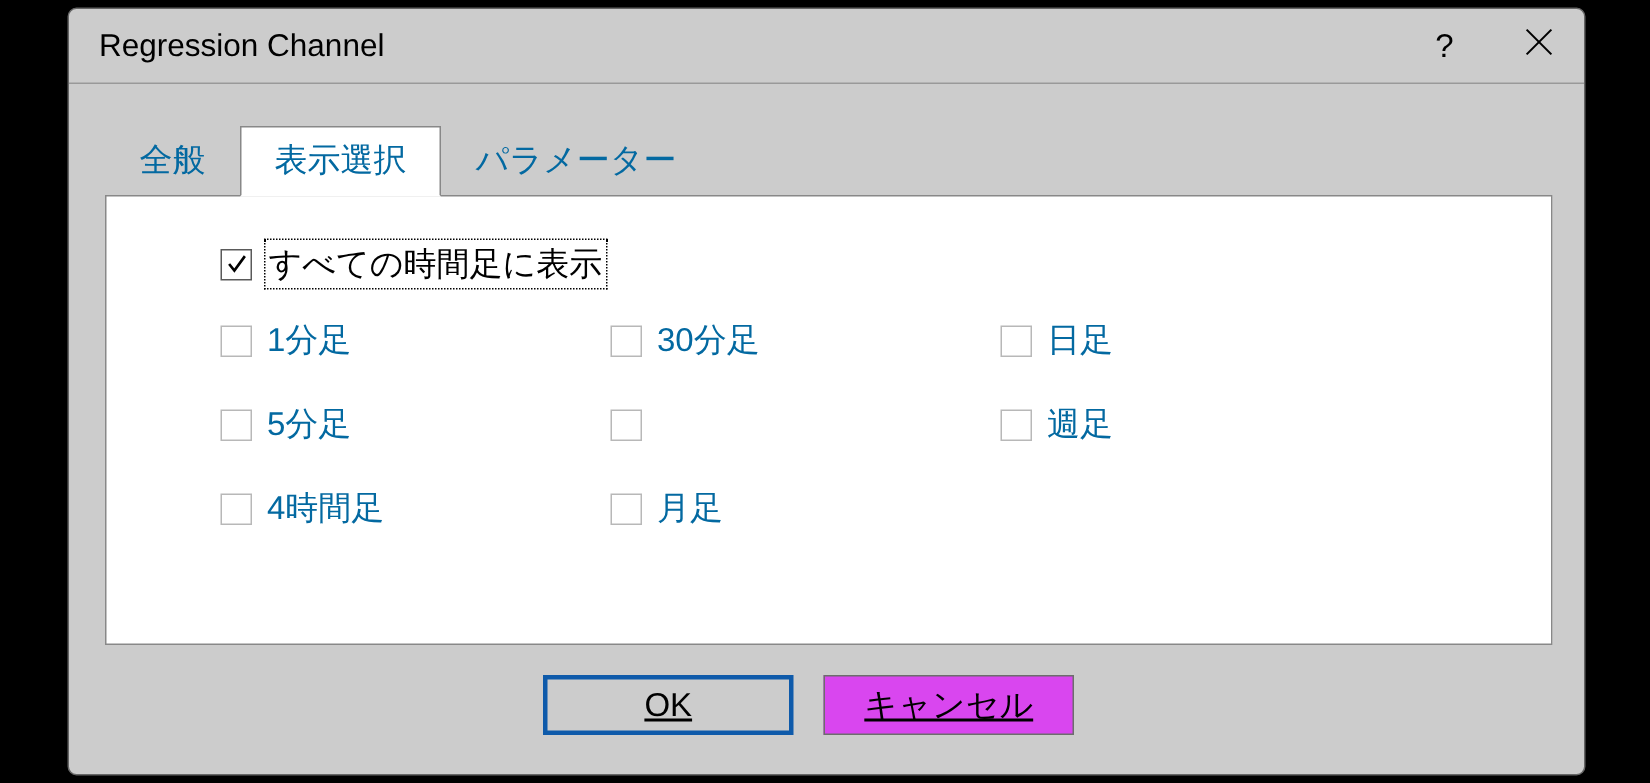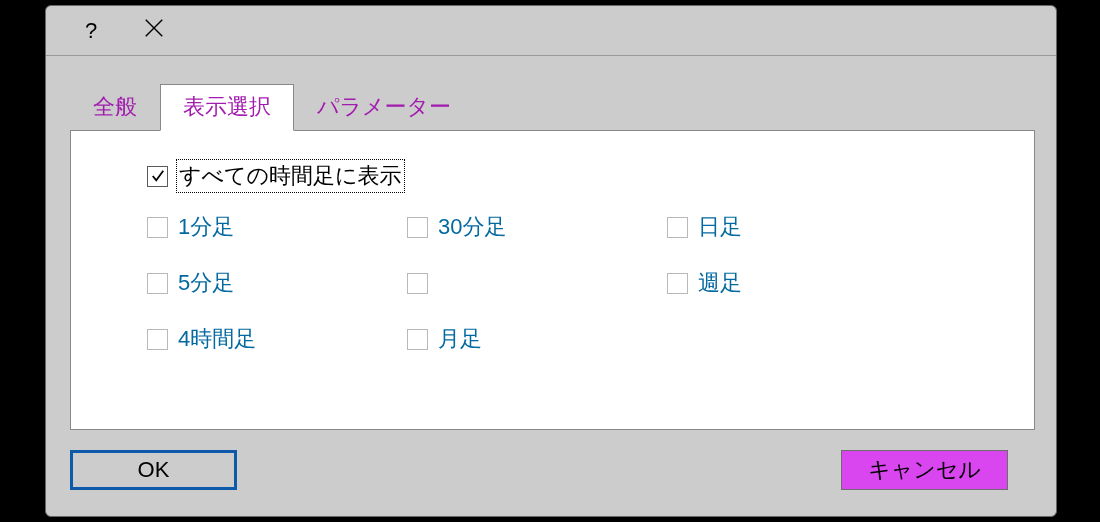--- a/index.html
+++ b/index.html
@@ -66,21 +66,21 @@
       padding: 28px 24px 0 24px;
     }
     .tabs {
       display: flex;
       position: relative;
       z-index: 2;
     }
     .tab {
       padding: 7px 22px;
       font-size: 22px;
-      color: #a21caf;
+      color: #0369a1;
       background: transparent;
       border: 1px solid transparent;
       cursor: pointer;
       position: relative;
     }
     .tab.active {
       background: #fff;
       border: 1px solid #888;
       border-bottom: 1px solid #fff;
       margin-bottom: -1px;
@@ -133,23 +133,24 @@
       color: #0369a1;
     }
     .tf-grid {
       display: grid;
       grid-template-columns: 260px 260px 220px;
       grid-template-rows: 56px 56px 56px;
       align-items: center;
     }
     .footer {
       display: flex;
-      justify-content: space-between;
+      justify-content: center;
       padding: 20px 24px 0 0;
       gap: 20px;
+      text-decoration: underline;
     }
     .btn {
       width: 167px;
       height: 40px;
       font-size: 22px;
       cursor: pointer;
       display: inline-flex;
       align-items: center;
       justify-content: center;
     }
@@ -160,20 +161,21 @@
     .btn-secondary {
       background: #d946ef;
       border: 1.5px solid #6d6d6d;
     }
   </style>
 </head>
 <body>
 
 <div class="dialog">
   <div class="titlebar">
+    <div class="titlebar-title">Regression Channel</div>
     <div class="titlebar-right">
       <div class="titlebar-help">?</div>
       <div class="titlebar-close">
         <svg viewBox="0 0 24 24">
           <line x1="3" y1="3" x2="21" y2="21" stroke="#000" stroke-width="1.5"></line>
           <line x1="21" y1="3" x2="3" y2="21" stroke="#000" stroke-width="1.5"></line>
         </svg>
       </div>
     </div>
   </div>

